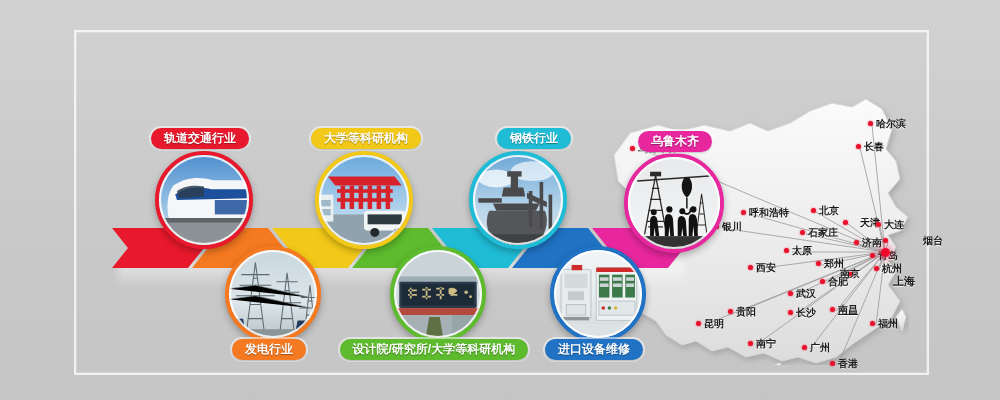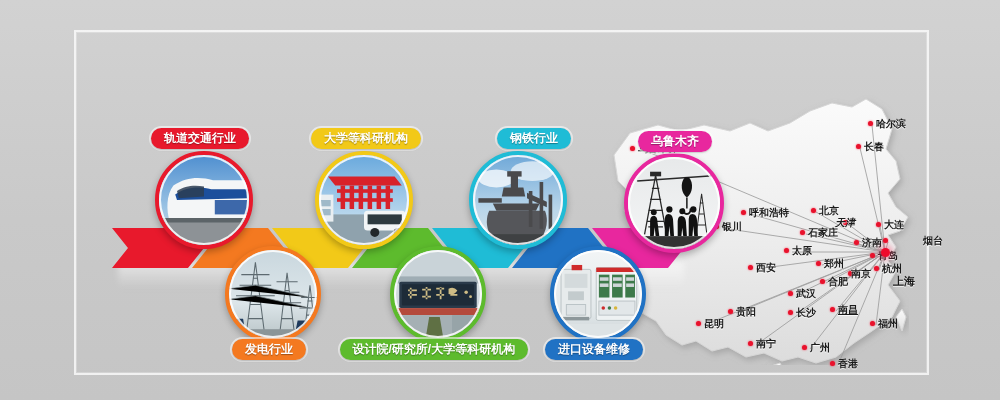--- a/index.html
+++ b/index.html
@@ -130,21 +130,21 @@
         <div class="city" style="left: 276px; top: 22px;">哈尔滨</div>
         <div class="dot" style="left: 256px; top: 49px;"></div>
         <div class="city" style="left: 264px; top: 45px;">长春</div>
         <div class="dot" style="left: 30px; top: 51px;"></div>
         <div class="city" style="left: 38px; top: 47px;">乌鲁木齐</div>
         <div class="dot" style="left: 141px; top: 115px;"></div>
         <div class="city" style="left: 149px; top: 111px;">呼和浩特</div>
         <div class="dot" style="left: 211px; top: 113px;"></div>
         <div class="city" style="left: 219px; top: 109px;">北京</div>
         <div class="dot" style="left: 243px; top: 125px;"></div>
-        <div class="city" style="left: 235px; top: 121px; font-style: italic;">天津</div>
+        <div class="city" style="left: 260px; top: 121px;">天津</div>
         <div class="dot" style="left: 276px; top: 127px;"></div>
         <div class="city" style="left: 284px; top: 123px;">大连</div>
         <div class="dot" style="left: 114px; top: 129px;"></div>
         <div class="city" style="left: 122px; top: 125px;">银川</div>
         <div class="dot" style="left: 200px; top: 135px;"></div>
         <div class="city" style="left: 208px; top: 131px;">石家庄</div>
         <div class="dot" style="left: 254px; top: 145px;"></div>
         <div class="city" style="left: 262px; top: 141px;">济南</div>
         <div class="dot" style="left: 283px; top: 143px;"></div>
         <div class="city" style="left: 291px; top: 139px; margin-left: 32px;">烟台</div>
@@ -152,21 +152,21 @@
         <div class="city" style="left: 192px; top: 149px;">太原</div>
         <div class="dot" style="left: 270px; top: 158px;"></div>
         <div class="city" style="left: 278px; top: 154px;">青岛</div>
         <div class="dot" style="left: 148px; top: 170px;"></div>
         <div class="city" style="left: 156px; top: 166px;">西安</div>
         <div class="dot" style="left: 216px; top: 166px;"></div>
         <div class="city" style="left: 224px; top: 162px;">郑州</div>
         <div class="dot" style="left: 220px; top: 184px;"></div>
         <div class="city" style="left: 228px; top: 180px;">合肥</div>
         <div class="dot" style="left: 248px; top: 176px;"></div>
-        <div class="city" style="left: 251px; top: 172px;">南京</div>
+        <div class="city" style="left: 240px; top: 172px;">南京</div>
         <div class="dot" style="left: 188px; top: 196px;"></div>
         <div class="city" style="left: 196px; top: 192px;">武汉</div>
         <div class="dot" style="left: 274px; top: 171px;"></div>
         <div class="city" style="left: 282px; top: 167px;">杭州</div>
         <div class="dot" style="left: 128px; top: 214px;"></div>
         <div class="city" style="left: 136px; top: 210px; font-family: Liberation Mono, monospace;">贵阳</div>
         <div class="dot" style="left: 188px; top: 215px;"></div>
         <div class="city" style="left: 196px; top: 211px;">长沙</div>
         <div class="dot" style="left: 230px; top: 212px;"></div>
         <div class="city" style="left: 238px; top: 208px; text-decoration: underline;">南昌</div>

